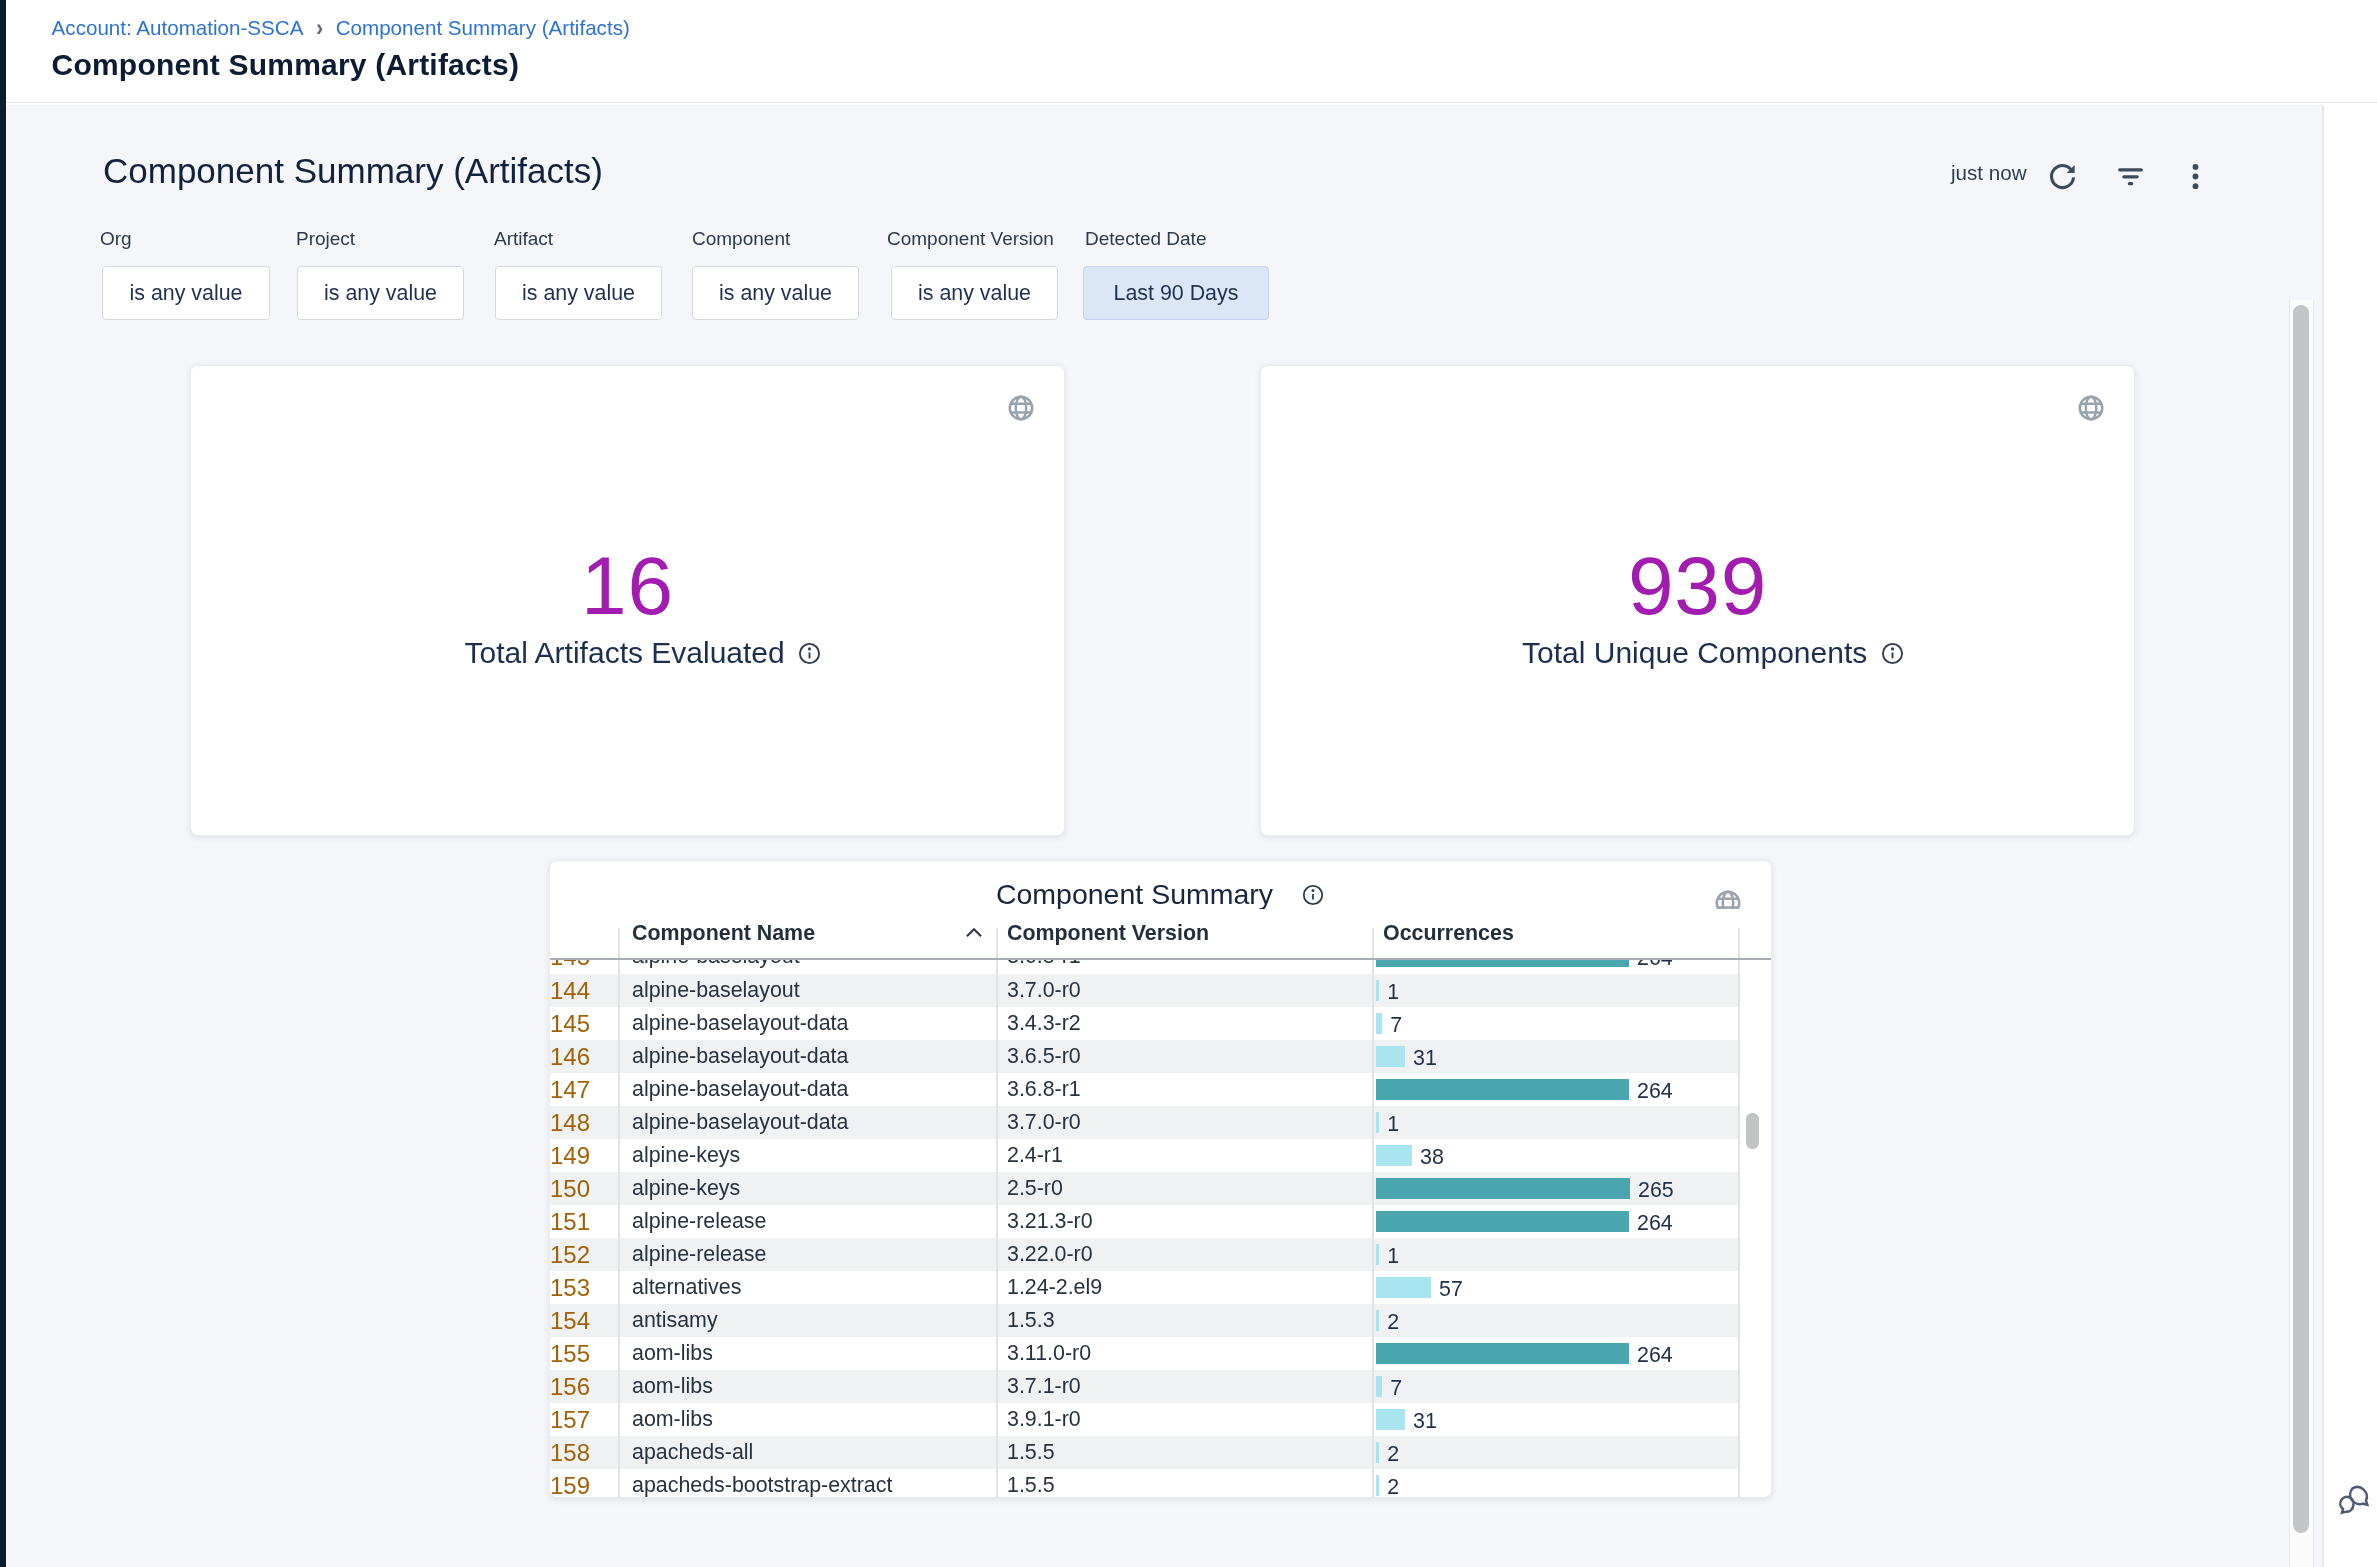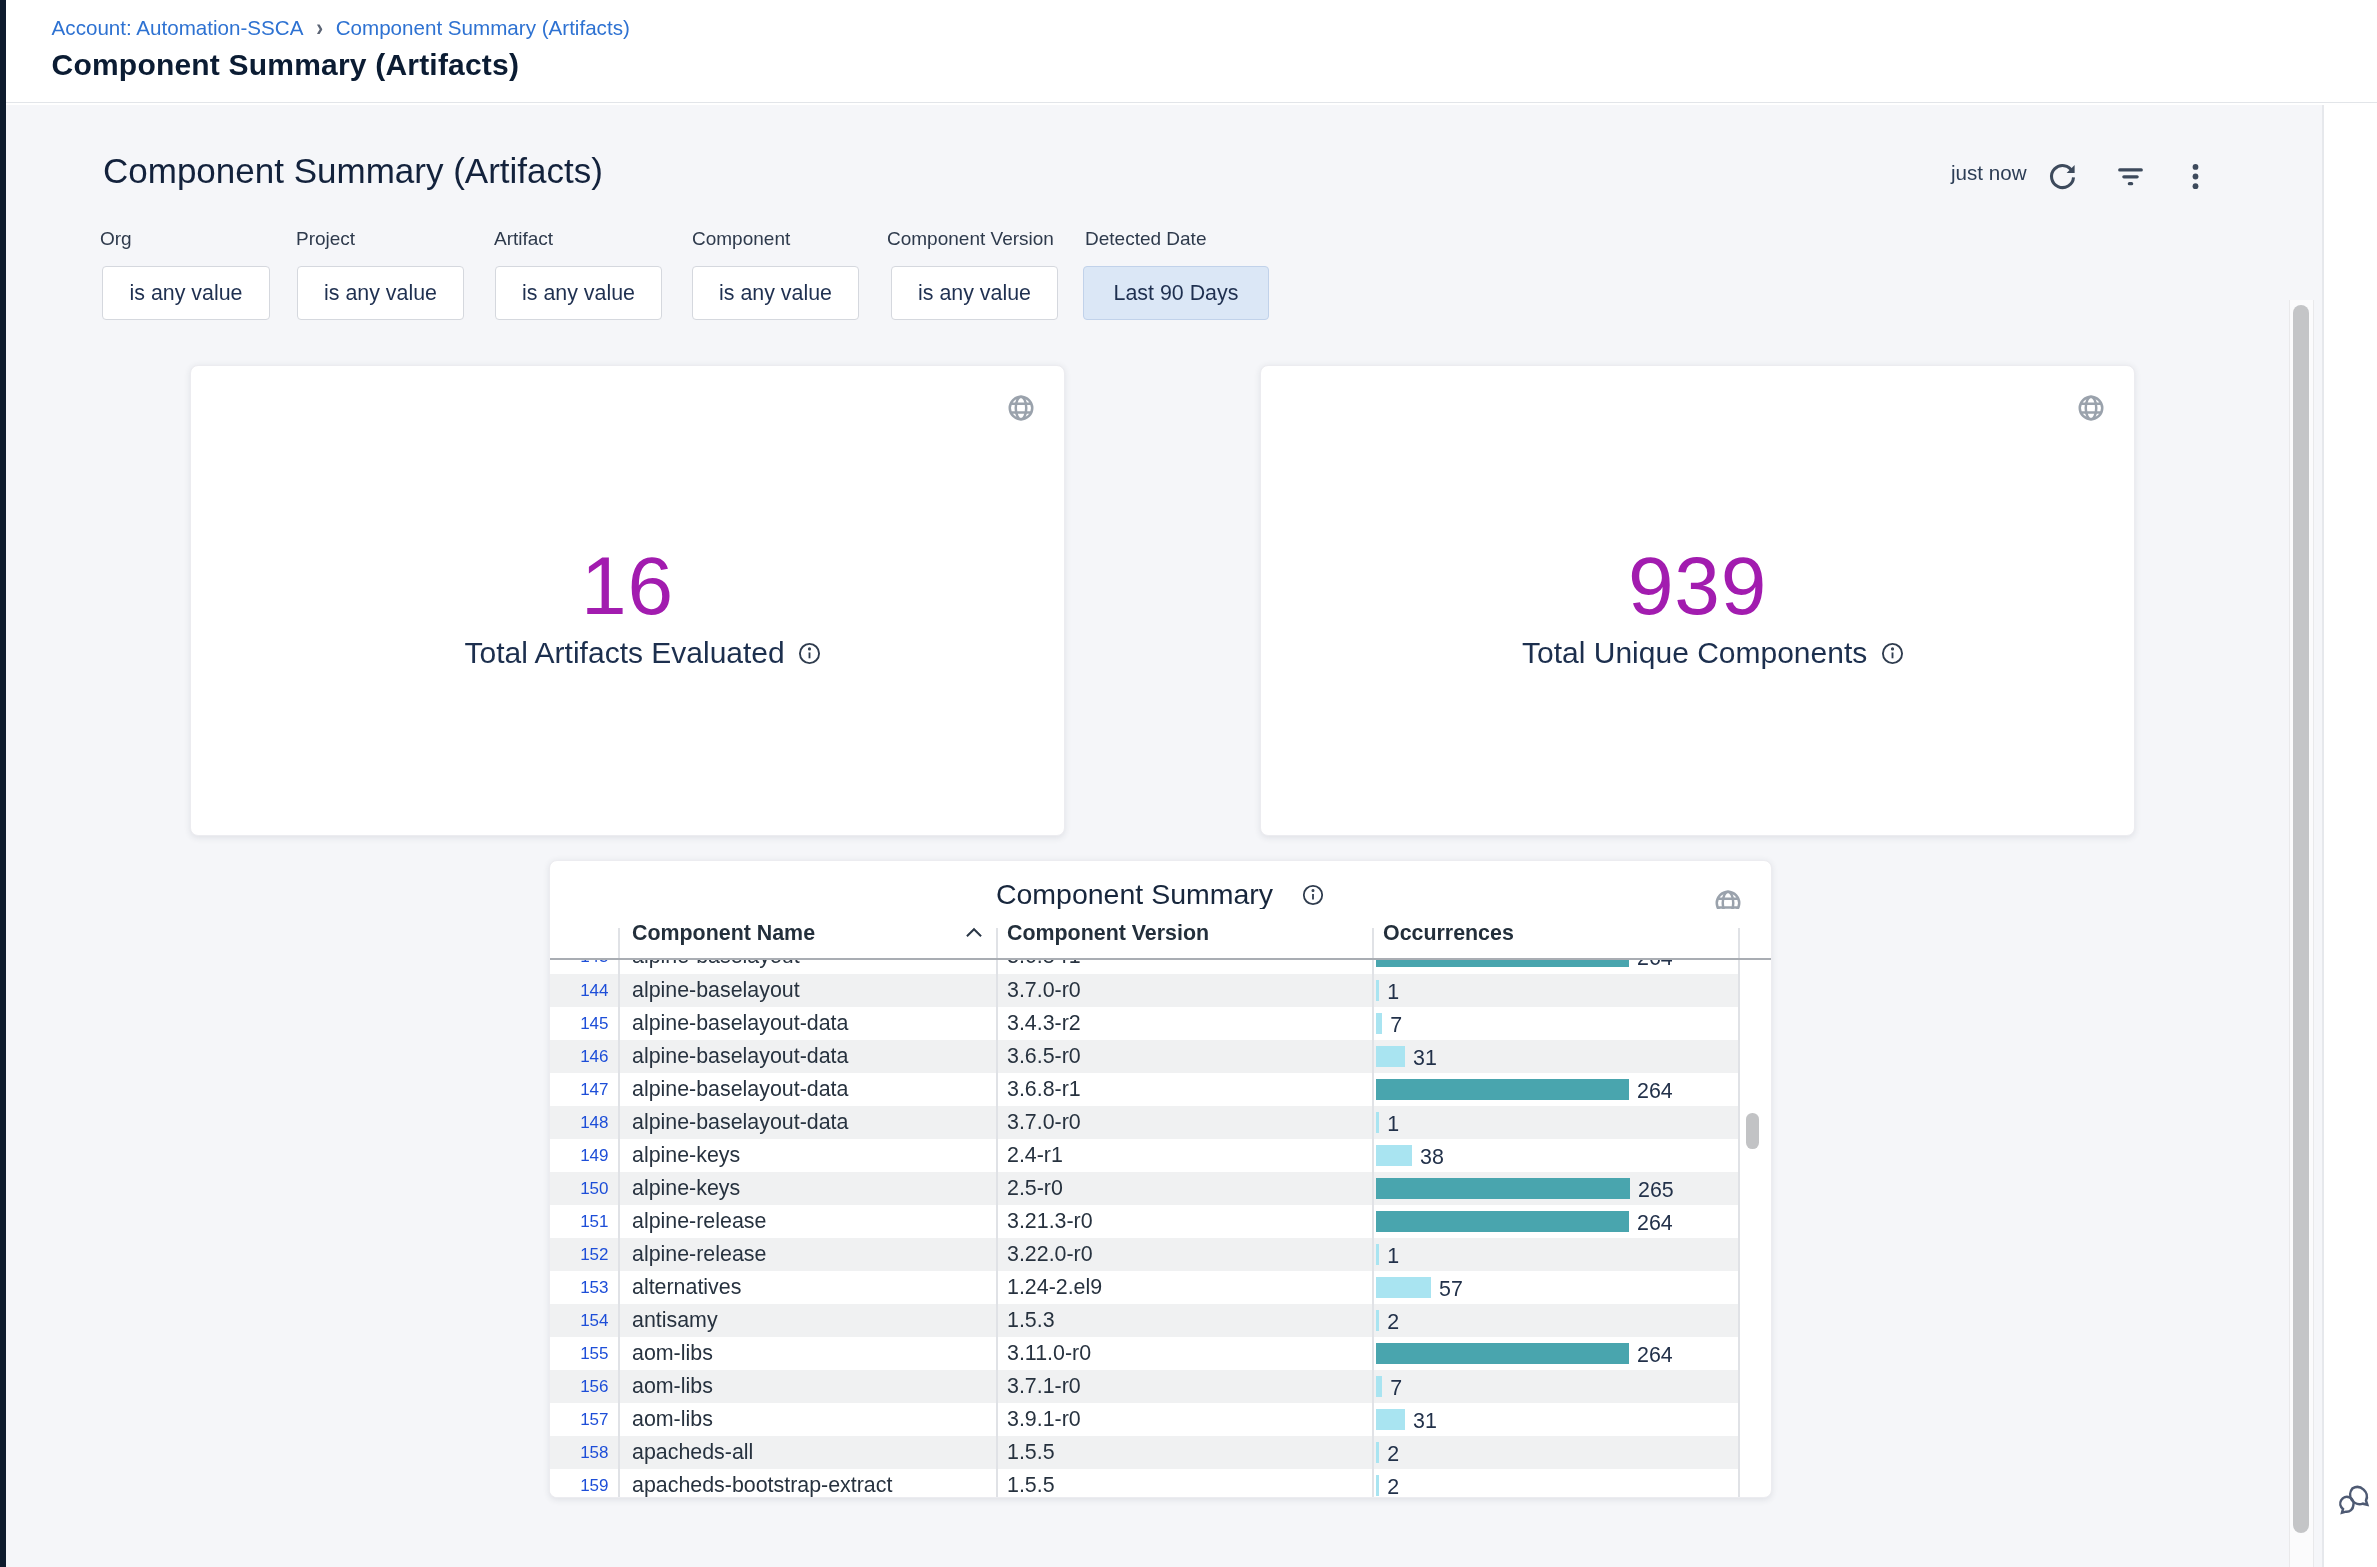--- a/index.html
+++ b/index.html
@@ -46,21 +46,21 @@
   .thead { position:absolute; left:0; top:48px; width:100%; height:49px; background:#ffffff; }
   .th { position:absolute; top:0; height:49px; display:flex; align-items:center; font-size:21.4px; font-weight:700; color:#232f3b; cursor:pointer; }
   .header-line { position:absolute; left:0; top:97px; width:1223px; height:2.4px; background:#a9adb3; z-index:5; }
   .col-divider { position:absolute; top:67px; width:1.6px; height:571px; background:#e0e2e6; z-index:4; pointer-events:none; }
 
   .partial-clip { position:absolute; left:0; top:99px; width:1188px; height:13.5px; overflow:hidden; z-index:1; }
   #table-body { position:absolute; left:0; top:113px; width:1223px; height:526px; overflow:hidden; z-index:1; }
 
   .trow { position:relative; width:1188px; height:33px; background:#ffffff; cursor:pointer; }
   .trow.striped { background:#f0f1f2; }
-  .td-num { position:absolute; left:0; top:0; width:68px; height:33px; line-height:33px; text-align:right; padding-right:9.5px; font-size:17px; color:#1d4ed8; }
+  .td-num { position:absolute; left:0; top:0; width:68px; height:33px; line-height:33px; padding-right:9.5px; font-size:24px; color:#a16207; }
   .td-name { position:absolute; left:82px; top:0; height:33px; line-height:33px; font-size:21.4px; color:#27323f; white-space:nowrap; }
   .td-ver { position:absolute; left:457px; top:0; height:33px; line-height:33px; font-size:21.4px; color:#27323f; white-space:nowrap; }
   .td-occ { position:absolute; left:826px; top:0; height:33px; display:flex; align-items:center; }
   .bar { height:20.6px; }
   .bar-label { font-size:21.4px; color:#22314a; margin-left:8px; margin-top:4.8px; }
 
   .table-scroll-thumb { position:absolute; left:1196px; top:252px; width:12.7px; height:36px; border-radius:6.3px; background:#c2c3c5; cursor:pointer; z-index:6; }
 
   
   .page-scroll-track { position:absolute; left:2289px; top:300px; width:25px; height:1267px; background:#fbfbfc; border-left:0.8px solid #e9e9eb; border-right:0.8px solid #e9e9eb; }

